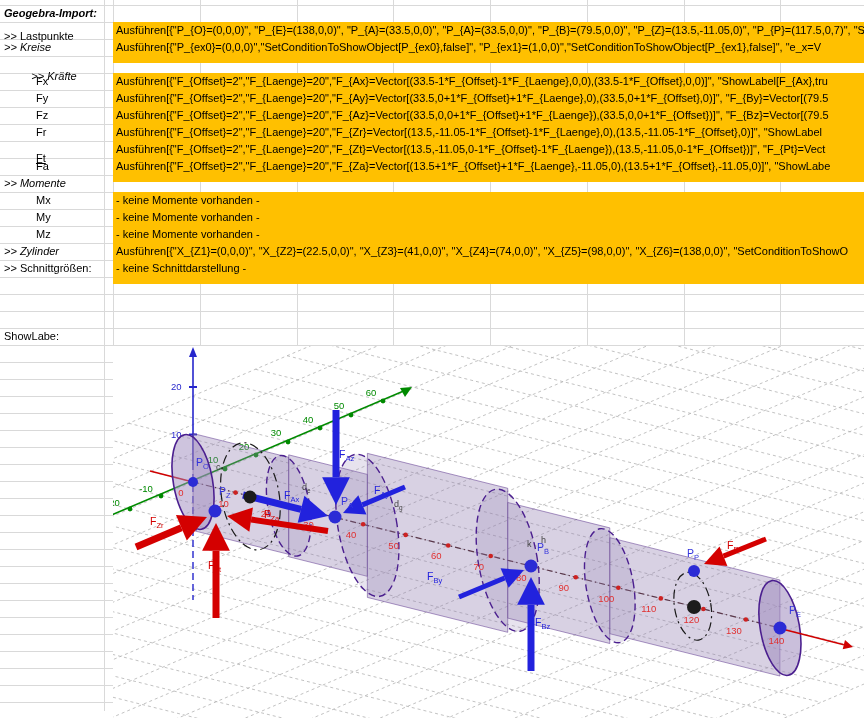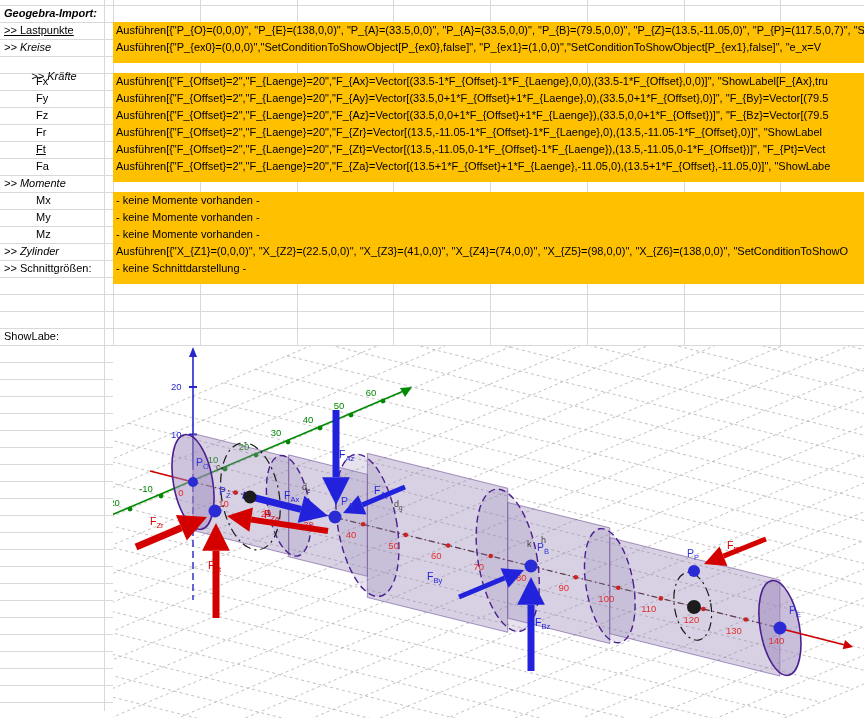--- a/index.html
+++ b/index.html
@@ -69,34 +69,34 @@
       <div class="vline" style="left: 200px; height: 346px;"></div>
       <div class="vline" style="left: 297px; height: 346px;"></div>
       <div class="vline" style="left: 393px; height: 346px;"></div>
       <div class="vline" style="left: 490px; height: 346px;"></div>
       <div class="vline" style="left: 587px; height: 346px;"></div>
       <div class="vline" style="left: 684px; height: 346px;"></div>
       <div class="vline" style="left: 780px; height: 346px;"></div>
     </div>
   <div id="sheet">
       <div class="cell lab title" style="top: 5px;">Geogebra-Import:</div>
-      <div class="cell lab" style="top: 22px; text-decoration: underline;">&gt;&gt; Lastpunkte</div>
+      <div class="cell lab" style="top: 28px;">&gt;&gt; Lastpunkte</div>
       <div class="cell val" style="top: 22px;">Ausführen[{"P_{O}=(0,0,0)", "P_{E}=(138,0,0)", "P_{A}=(33.5,0,0)", "P_{A}=(33.5,0,0)", "P_{B}=(79.5,0,0)", "P_{Z}=(13.5,-11.05,0)", "P_{P}=(117.5,0,7)", "S</div>
       <div class="cell lab" style="top: 39px; font-style: italic;">&gt;&gt; Kreise</div>
       <div class="cell val" style="top: 39px;">Ausführen[{"P_{ex0}=(0,0,0)","SetConditionToShowObject[P_{ex0},false]", "P_{ex1}=(1,0,0)","SetConditionToShowObject[P_{ex1},false]", "e_x=V</div>
       <div class="cell lab italic" style="top: 68px; text-align: center;">&gt;&gt; Kräfte</div>
       <div class="cell lab indent" style="top: 73px;">Fx</div>
       <div class="cell val" style="top: 73px;">Ausführen[{"F_{Offset}=2","F_{Laenge}=20","F_{Ax}=Vector[(33.5-1*F_{Offset}-1*F_{Laenge},0,0),(33.5-1*F_{Offset},0,0)]", "ShowLabel[F_{Ax},tru</div>
       <div class="cell lab indent" style="top: 90px;">Fy</div>
       <div class="cell val" style="top: 90px;">Ausführen[{"F_{Offset}=2","F_{Laenge}=20","F_{Ay}=Vector[(33.5,0+1*F_{Offset}+1*F_{Laenge},0),(33.5,0+1*F_{Offset},0)]", "F_{By}=Vector[(79.5</div>
       <div class="cell lab indent" style="top: 107px;">Fz</div>
       <div class="cell val" style="top: 107px;">Ausführen[{"F_{Offset}=2","F_{Laenge}=20","F_{Az}=Vector[(33.5,0,0+1*F_{Offset}+1*F_{Laenge}),(33.5,0,0+1*F_{Offset})]", "F_{Bz}=Vector[(79.5</div>
       <div class="cell lab indent" style="top: 124px;">Fr</div>
       <div class="cell val" style="top: 124px;">Ausführen[{"F_{Offset}=2","F_{Laenge}=20","F_{Zr}=Vector[(13.5,-11.05-1*F_{Offset}-1*F_{Laenge},0),(13.5,-11.05-1*F_{Offset},0)]", "ShowLabel</div>
-      <div class="cell lab indent" style="top: 141px; text-decoration: underline;">Ft</div>
+      <div class="cell lab indent" style="top: 150px; text-decoration: underline;">Ft</div>
       <div class="cell val" style="top: 141px;">Ausführen[{"F_{Offset}=2","F_{Laenge}=20","F_{Zt}=Vector[(13.5,-11.05,0-1*F_{Offset}-1*F_{Laenge}),(13.5,-11.05,0-1*F_{Offset})]", "F_{Pt}=Vect</div>
       <div class="cell lab indent" style="top: 158px;">Fa</div>
       <div class="cell val" style="top: 158px;">Ausführen[{"F_{Offset}=2","F_{Laenge}=20","F_{Za}=Vector[(13.5+1*F_{Offset}+1*F_{Laenge},-11.05,0),(13.5+1*F_{Offset},-11.05,0)]", "ShowLabe</div>
       <div class="cell lab italic" style="top: 175px;">&gt;&gt; Momente</div>
       <div class="cell lab indent" style="top: 192px;">Mx</div>
       <div class="cell val" style="top: 192px;">- keine Momente vorhanden -</div>
       <div class="cell lab indent" style="top: 209px; border-radius: 6px;">My</div>
       <div class="cell val" style="top: 209px;">- keine Momente vorhanden -</div>
       <div class="cell lab indent" style="top: 226px;">Mz</div>
       <div class="cell val" style="top: 226px;">- keine Momente vorhanden -</div>

